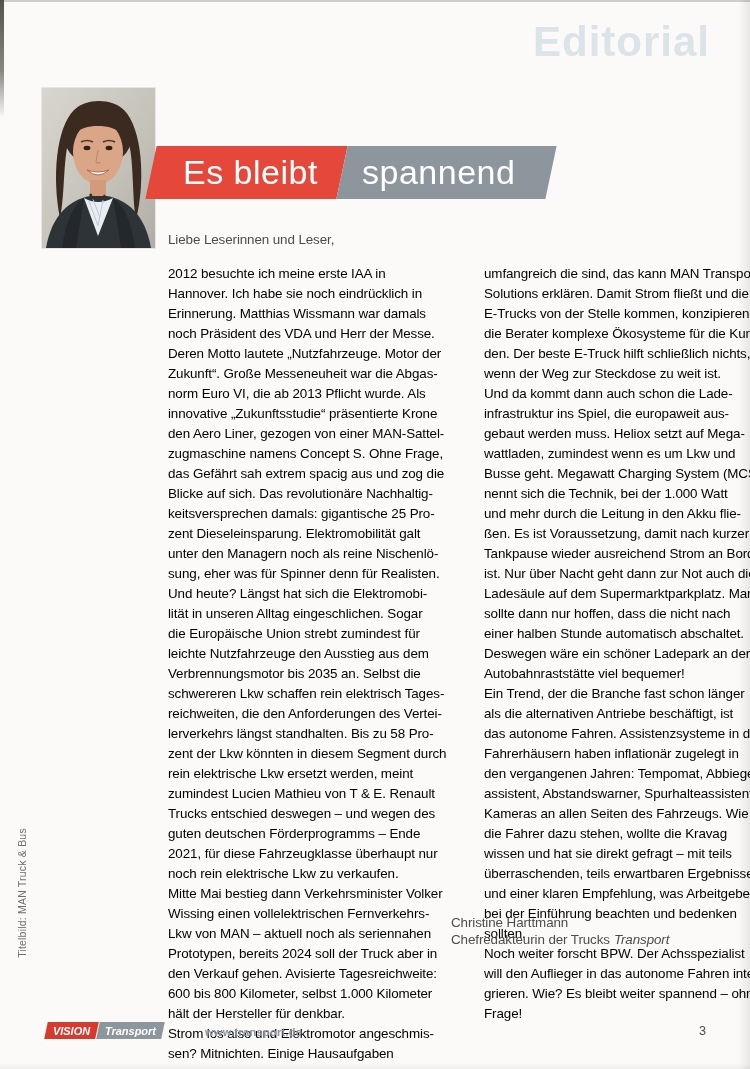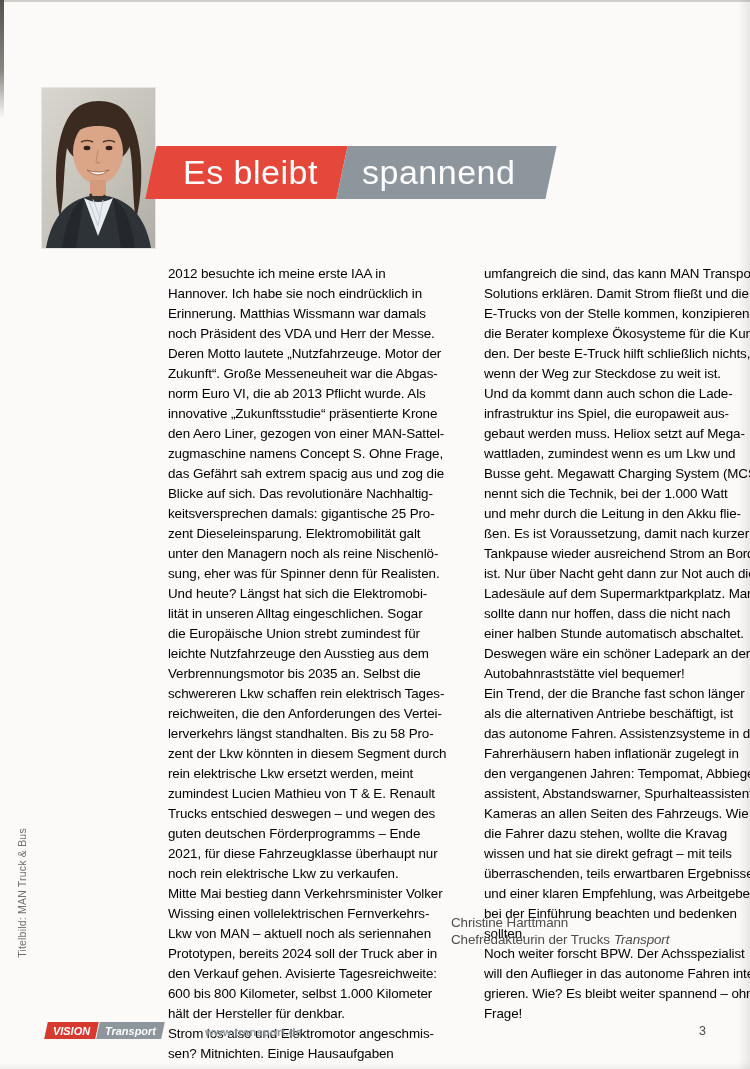--- a/index.html
+++ b/index.html
@@ -107,20 +107,21 @@
 </head>
 <body>
 
 <div class="page">
 
   <div class="scan-top"></div>
   <div class="scan-left-edge"></div>
   <div class="scan-right-shade"></div>
   <div class="scan-bottom-shade"></div>
 
+  <div class="editorial">Editorial</div>
 
   <div class="photo">
     <svg viewBox="0 0 113 160" preserveAspectRatio="none">
       <defs>
         <linearGradient id="bg" x1="0" y1="0" x2="1" y2="1">
           <stop offset="0" stop-color="#d9d6cf"></stop>
           <stop offset="0.6" stop-color="#c4c1b9"></stop>
           <stop offset="1" stop-color="#b0ada6"></stop>
         </linearGradient>
       </defs>
@@ -157,20 +158,21 @@
 
   <div class="banner">
     <div class="seg seg-red">
       <span>Es bleibt</span>
     </div>
     <div class="seg seg-gray">
       <span>spannend</span>
     </div>
   </div>
 
+  <div class="salutation">Liebe Leserinnen und Leser,</div>
 
   <div class="col col-left">2012 besuchte ich meine erste IAA in
 Hannover. Ich habe sie noch eindrücklich in
 Erinnerung. Matthias Wissmann war damals
 noch Präsident des VDA und Herr der Messe.
 Deren Motto lautete „Nutzfahrzeuge. Motor der
 Zukunft“. Große Messeneuheit war die Abgas-
 norm Euro VI, die ab 2013 Pflicht wurde. Als
 innovative „Zukunftsstudie“ präsentierte Krone
 den Aero Liner, gezogen von einer MAN-Sattel-

